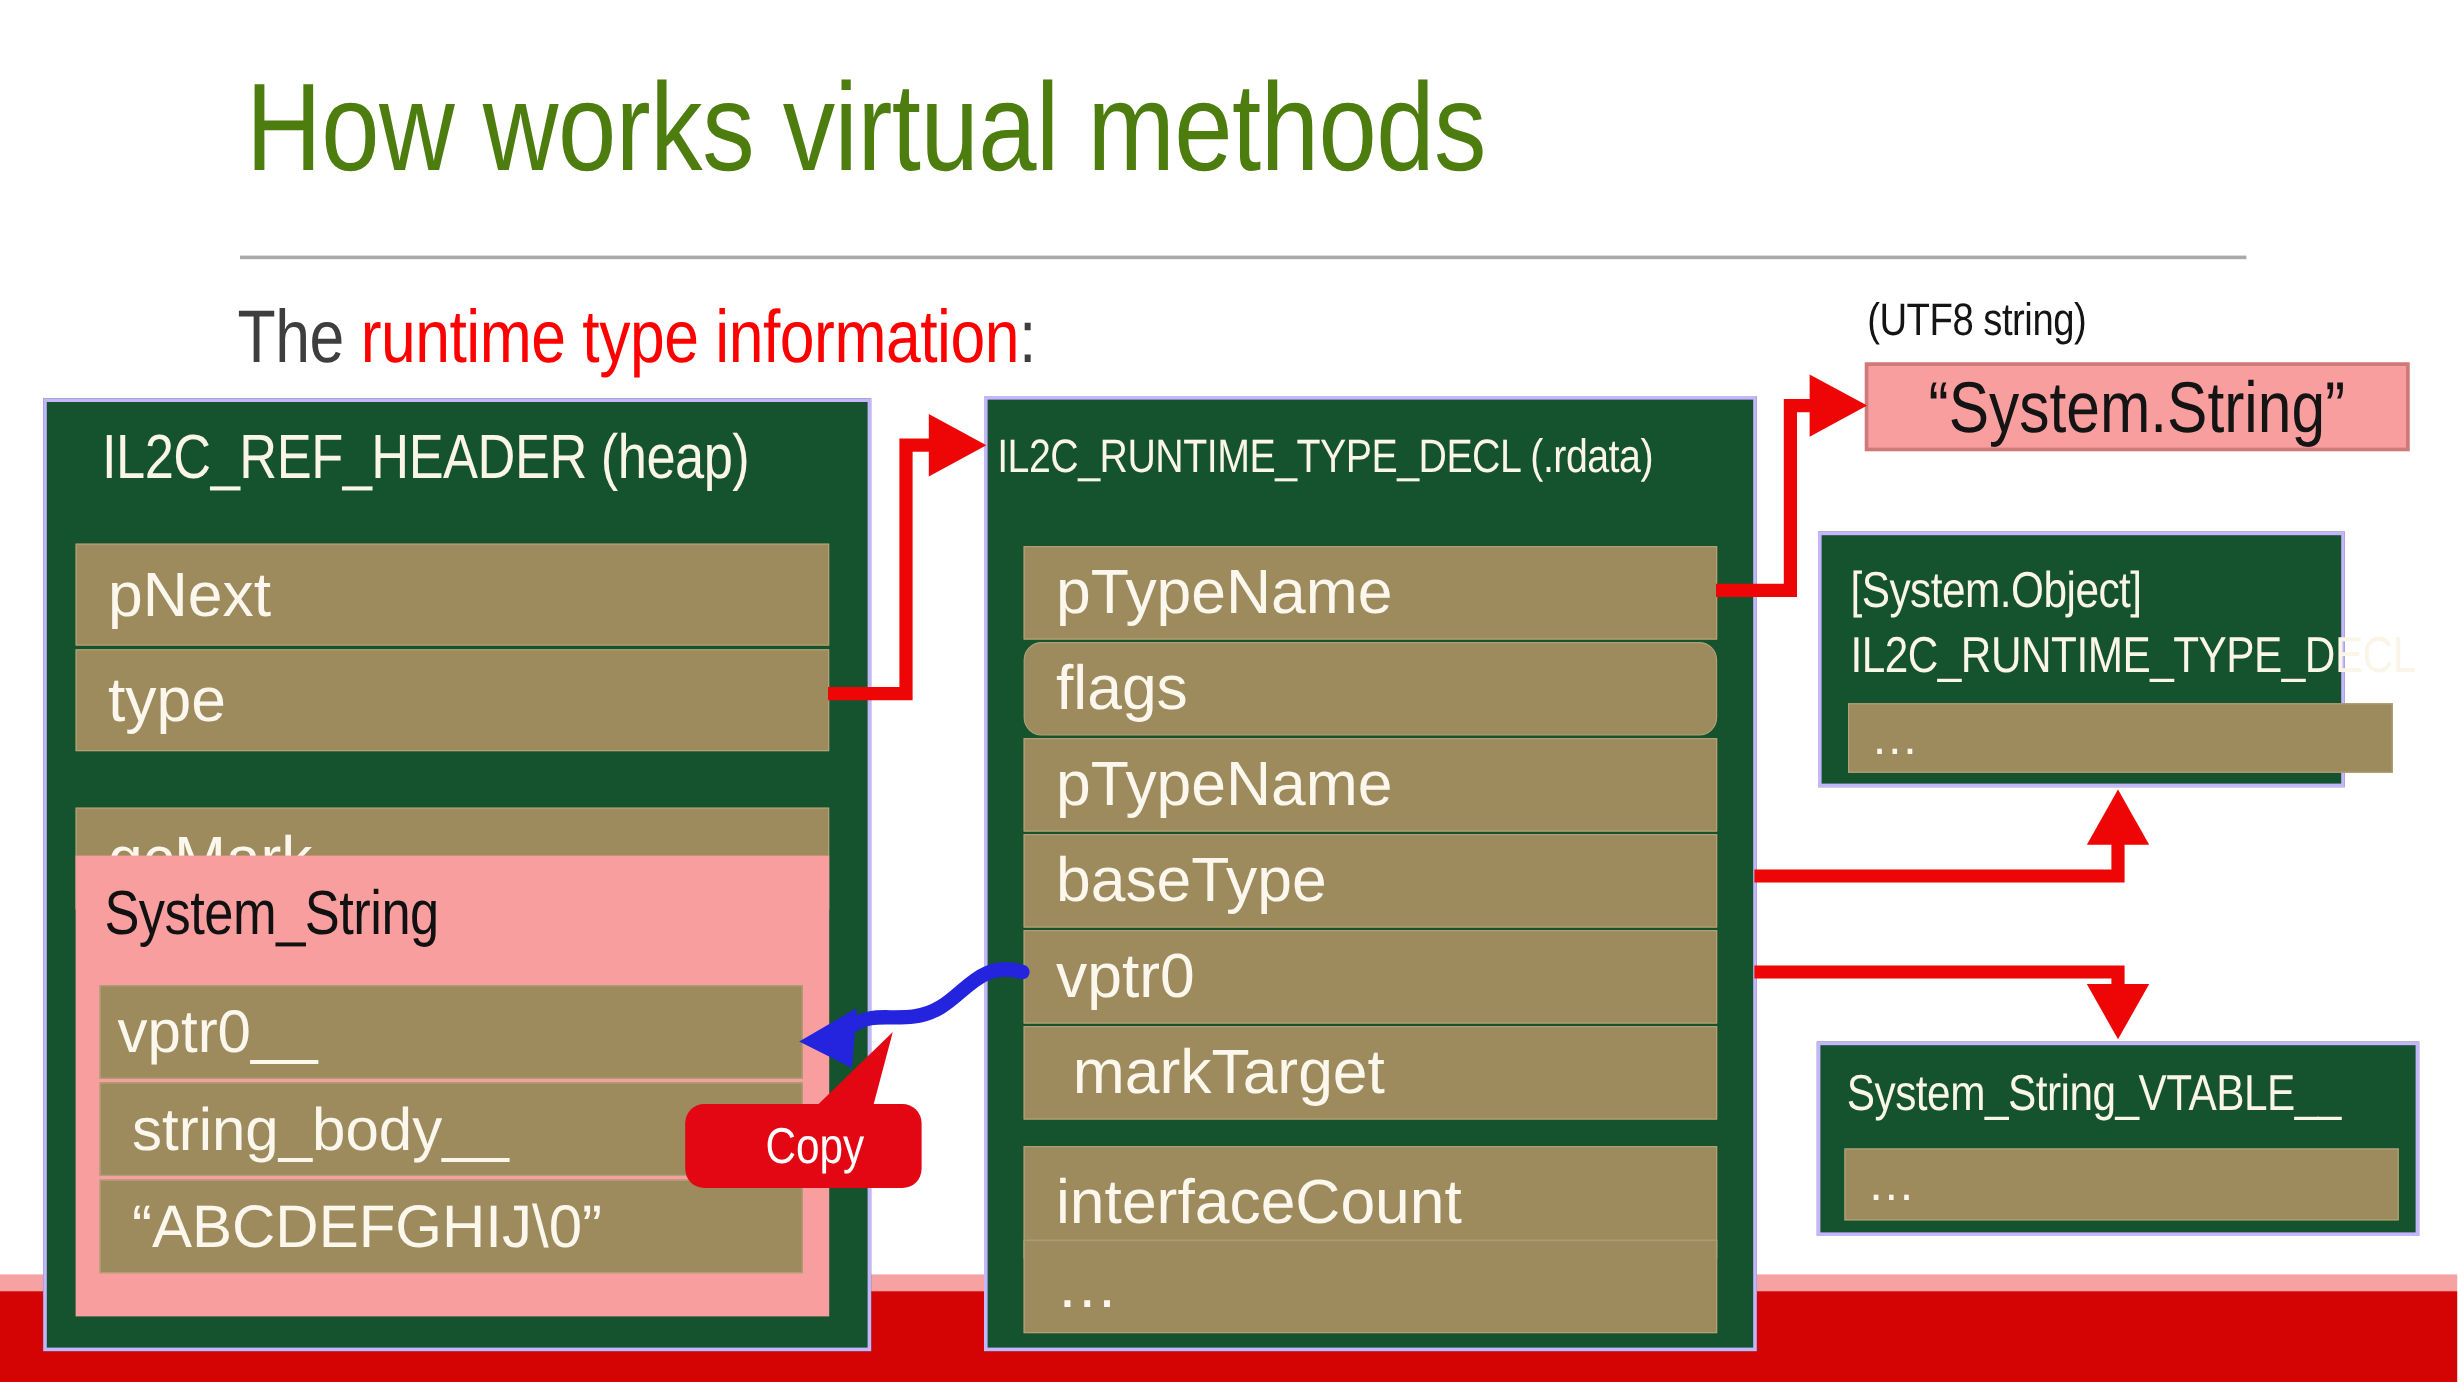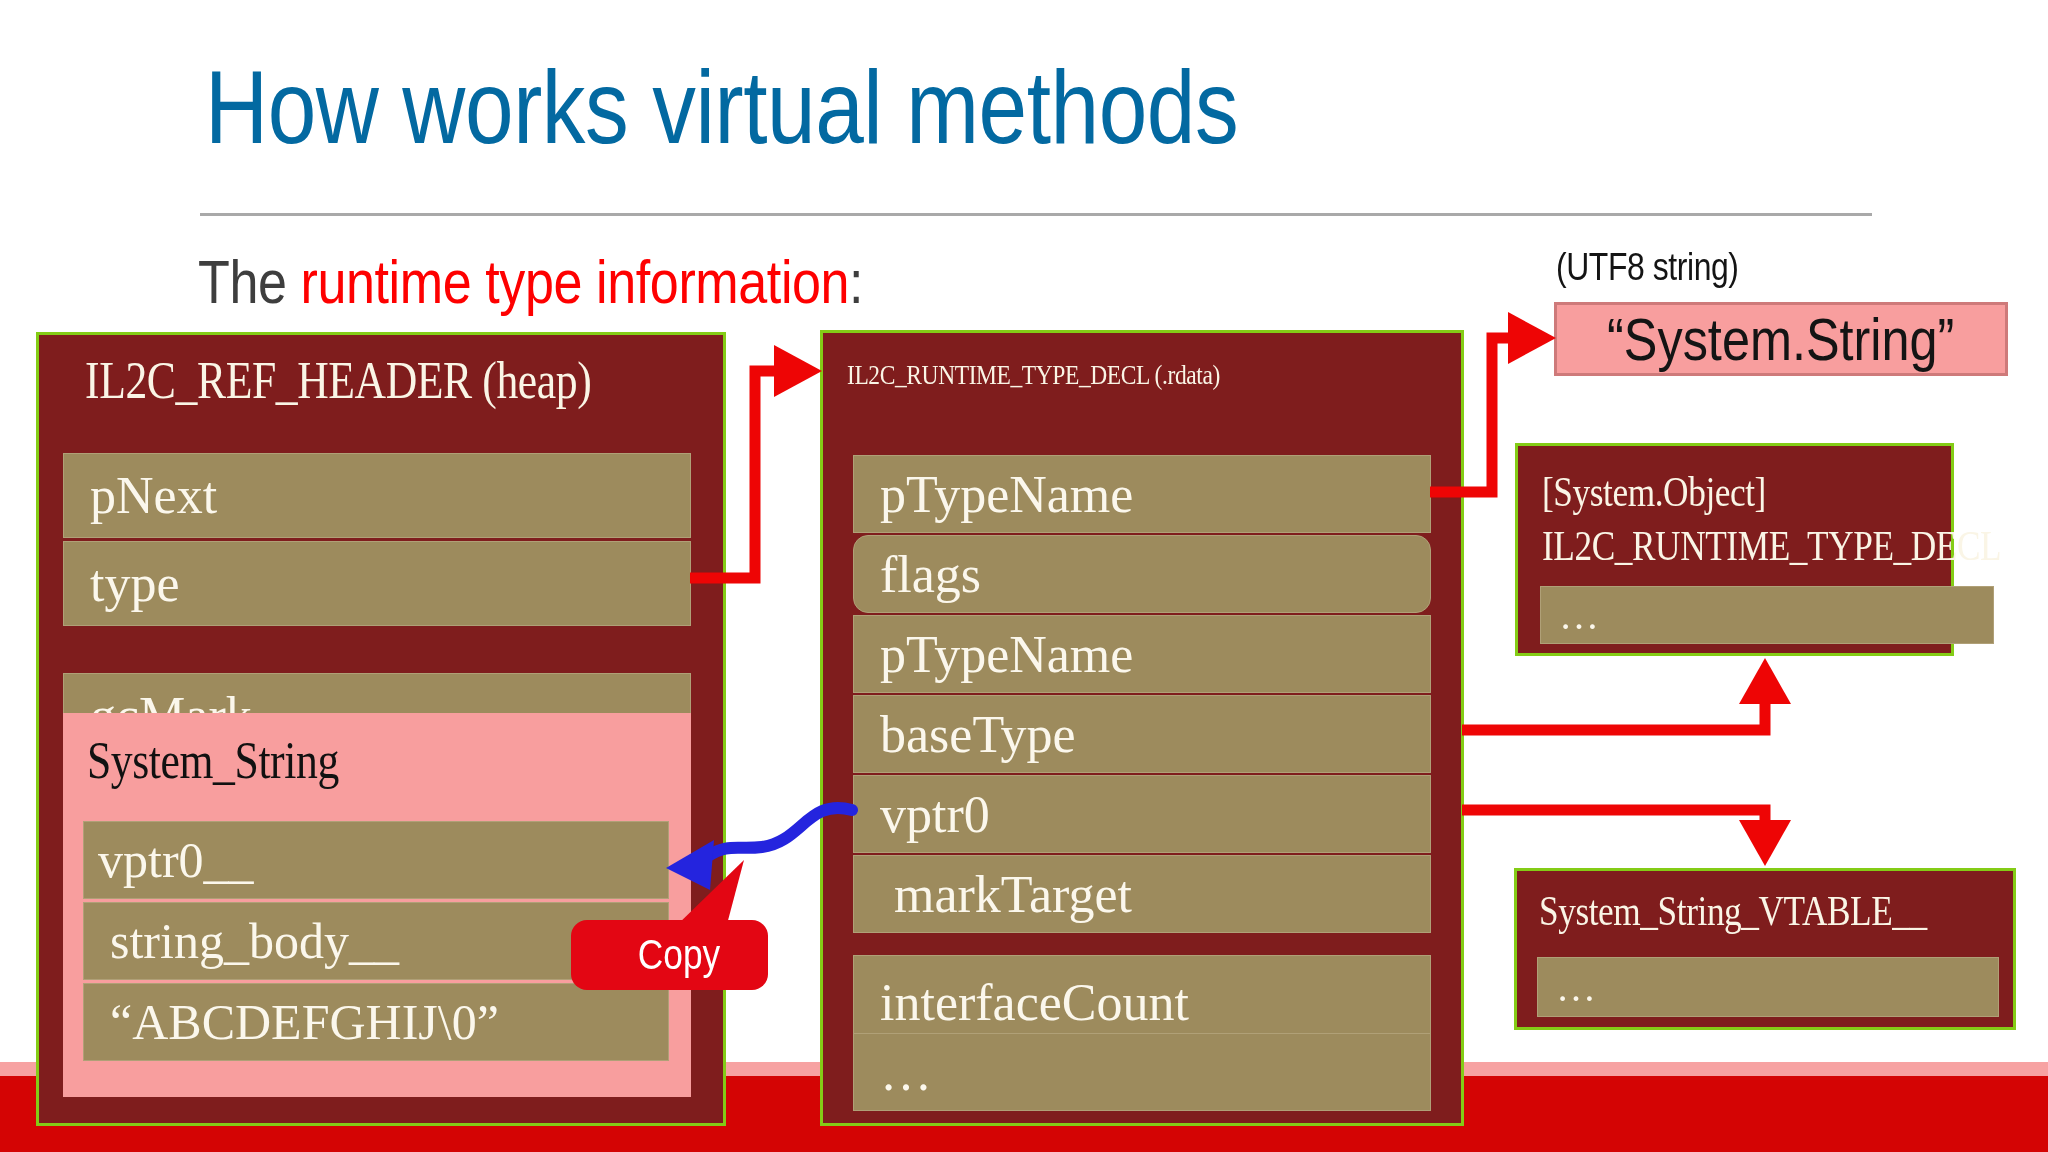--- a/index.html
+++ b/index.html
@@ -8,27 +8,27 @@
     background:#ffffff; font-family:"Liberation Sans", sans-serif;
   }
   
   .band-pink { position:absolute; left:0; top:1062px; width:2048px; height:14px; background:#f7a2a2; z-index:1; }
   .band-red  { position:absolute; left:0; top:1076px; width:2048px; height:76px; background:#d40404; z-index:1; }
 
   
   .cx  { display:inline-block; transform:scaleX(.84); transform-origin:0 50%; white-space:nowrap; letter-spacing:-0.5px; }
   .cxc { display:inline-block; transform:scaleX(.84); transform-origin:50% 50%; white-space:nowrap; }
 
-  .title { position:absolute; left:205px; top:48px; font-size:104px; color:#0369a1; z-index:5; }
+  .title { position:absolute; left:205px; top:48px; font-size:104px; color:#4d7c0f; z-index:5; }
   .rule  { position:absolute; left:200px; top:213px; width:1672px; height:3px; background:#a9a9a9; z-index:5; }
   .subtitle { position:absolute; left:198px; top:246px; font-size:62px; color:#3e3e3e; z-index:5; }
   .subtitle .hl { color:#fe0000; }
   .utf8 { position:absolute; left:1556px; top:246px; font-size:38px; color:#141414; z-index:5; }
 
-  .box { position:absolute; background:#7f1d1d; border:3px solid #84cc16; box-sizing:border-box; z-index:10;font-family:Liberation Serif, serif; }
+  .box { position:absolute; background:#14532d; border:3px solid #c4b5fd; box-sizing:border-box; z-index:10; }
   .box-hdr { position:absolute; color:#faf5e6; }
   .row {
     position:absolute; background:#9d8b5d; border:1px solid #b0a077; box-sizing:border-box;
     color:#fbf7ec; display:flex; align-items:center; padding-left:26px; font-size:52px;
   }
   .row-sm { font-size:40px; }
 
   .pinkpanel { position:absolute; background:#f89e9e; z-index:11; }
   .pink-title { position:absolute; left:24px; top:18px; font-size:52px; color:#111111; }
 
@@ -95,21 +95,21 @@
       <div class="row" style="left:20px; top:189px; width:586px; height:78px; font-size:50px;">
           <span>string_body__</span>
         </div>
       <div class="row" style="left:20px; top:270px; width:586px; height:78px; font-size:50px;">
           <span>“ABCDEFGHIJ\0”</span>
         </div>
     </div>
   </div>
 
   <div class="box" style="left:820px; top:330px; width:644px; height:796px;">
-    <div class="box-hdr" style="left:24px; top:26px; font-size:28px;">
+    <div class="box-hdr" style="left:8px; top:26px; font-size:39px;">
       <span class="cx">IL2C_RUNTIME_TYPE_DECL (.rdata)</span>
     </div>
     <div class="row" style="left:30px; top:122px; width:578px; height:78px;">
         <span>pTypeName</span>
       </div>
     <div class="row" style="left:30px; top:202px; width:578px; height:78px;border-radius:15px;">
         <span>flags</span>
       </div>
     <div class="row" style="left:30px; top:282px; width:578px; height:78px;">
         <span>pTypeName</span>

